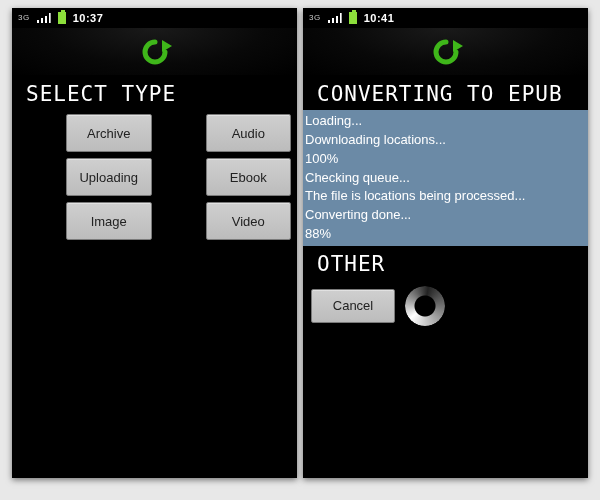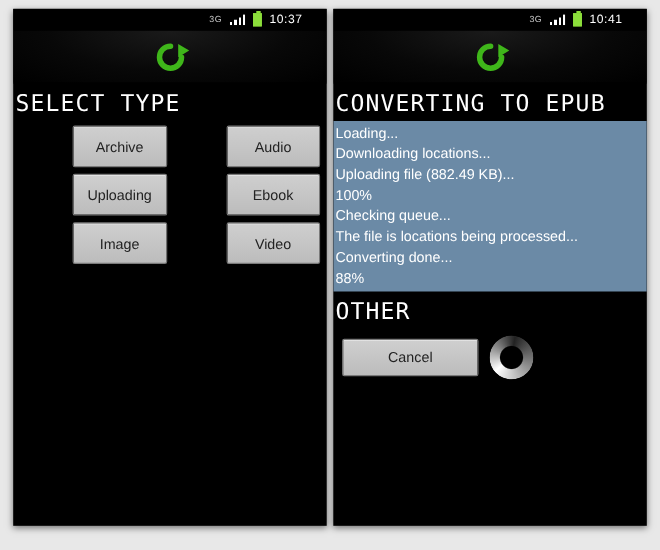--- a/index.html
+++ b/index.html
@@ -17,24 +17,23 @@
       width: 285px;
       height: 470px;
       background: #000;
       color: #fff;
       position: relative;
       overflow: hidden;
       box-shadow: 0 2px 6px rgba(0,0,0,0.5);
     }
     .statusbar {
       display: flex;
-      justify-content: flex-end;
       align-items: center;
       gap: 7px;
-      padding: 3px 22px;
+      padding: 3px 6px;
       font-size: 11px;
       font-family: Arial, sans-serif;
       background: #000;
       height: 20px;
       letter-spacing: 0.5px;
     }
     .statusbar .sig { font-size: 8px; color: #ccc; line-height: 1; }
     .statusbar .bars {
       width: 14px; height: 10px;
       background: linear-gradient(to right,
@@ -48,35 +47,35 @@
       width: 8px; height: 12px;
       border: 1px solid #8cde3b;
       background: #8cde3b;
       position: relative;
     }
     .statusbar .batt::before {
       content:"";
       position:absolute; top:-3px; left:2px;
       width:4px; height:2px; background:#8cde3b;
     }
-    .statusbar .clock { font-weight: normal; }
+    .statusbar .clock { font-weight: bold; }
     .banner {
       height: 48px;
       background: radial-gradient(ellipse at center top,
         #1a1a1a 0%, #080808 55%, #000 100%);
       display: flex;
       align-items: center;
       justify-content: center;
       border-bottom: 1px solid #000;
     }
     .refresh-icon svg { display:block; }
     .heading {
       font-size: 21px;
       letter-spacing: 1px;
-      padding: 6px 2px 4px 2px;
+      padding: 6px 2px 4px 14px;
       color: #fff;
       font-weight: normal;
     }
     .grid {
       display: grid;
       grid-template-columns: repeat(2, 1fr);
       gap: 6px;
       padding: 4px 6px;
     }
     .btn {
@@ -109,21 +108,21 @@
       gap: 10px;
       padding: 6px 8px;
     }
     .cancel-btn {
       background: linear-gradient(#cfcfcf, #bcbcbc);
       border: 1px solid #7a7a7a;
       border-radius: 2px;
       color: #222;
       font-family: Arial, sans-serif;
       font-size: 13px;
-      width: 124px;
+      width: 84px;
       height: 34px;
       display: flex;
       align-items: center;
       justify-content: center;
       cursor: pointer;
       box-shadow: inset 0 1px 0 rgba(255,255,255,0.4), 0 1px 2px rgba(0,0,0,0.6);
     }
     .spinner {
       width: 40px; height: 40px;
       border-radius: 50%;
@@ -174,21 +173,20 @@
       <svg width="34" height="30" viewBox="0 0 34 30">
         <path d="M17 5 A10 10 0 1 0 27 15" fill="none" stroke="#3fb61a" stroke-width="5" stroke-linecap="round"></path>
         <path d="M24 3 L34 9 L24 15 Z" fill="#3fb61a"></path>
       </svg>
     </span>
   </div>
   <div class="heading">CONVERTING TO EPUB</div>
   <div class="log">
     <div class="log-line">Loading...</div>
     <div class="log-line">Downloading locations...</div>
-    <div class="log-line">Uploading file (882.49 KB)...</div>
     <div class="log-line">100%</div>
     <div class="log-line">Checking queue...</div>
     <div class="log-line">The file is locations being processed...</div>
     <div class="log-line">Converting done...</div>
     <div class="log-line">88%</div>
   </div>
   <div class="heading">OTHER</div>
   <div class="other-row">
     <div class="cancel-btn">Cancel</div>
     <div class="spinner"></div>

